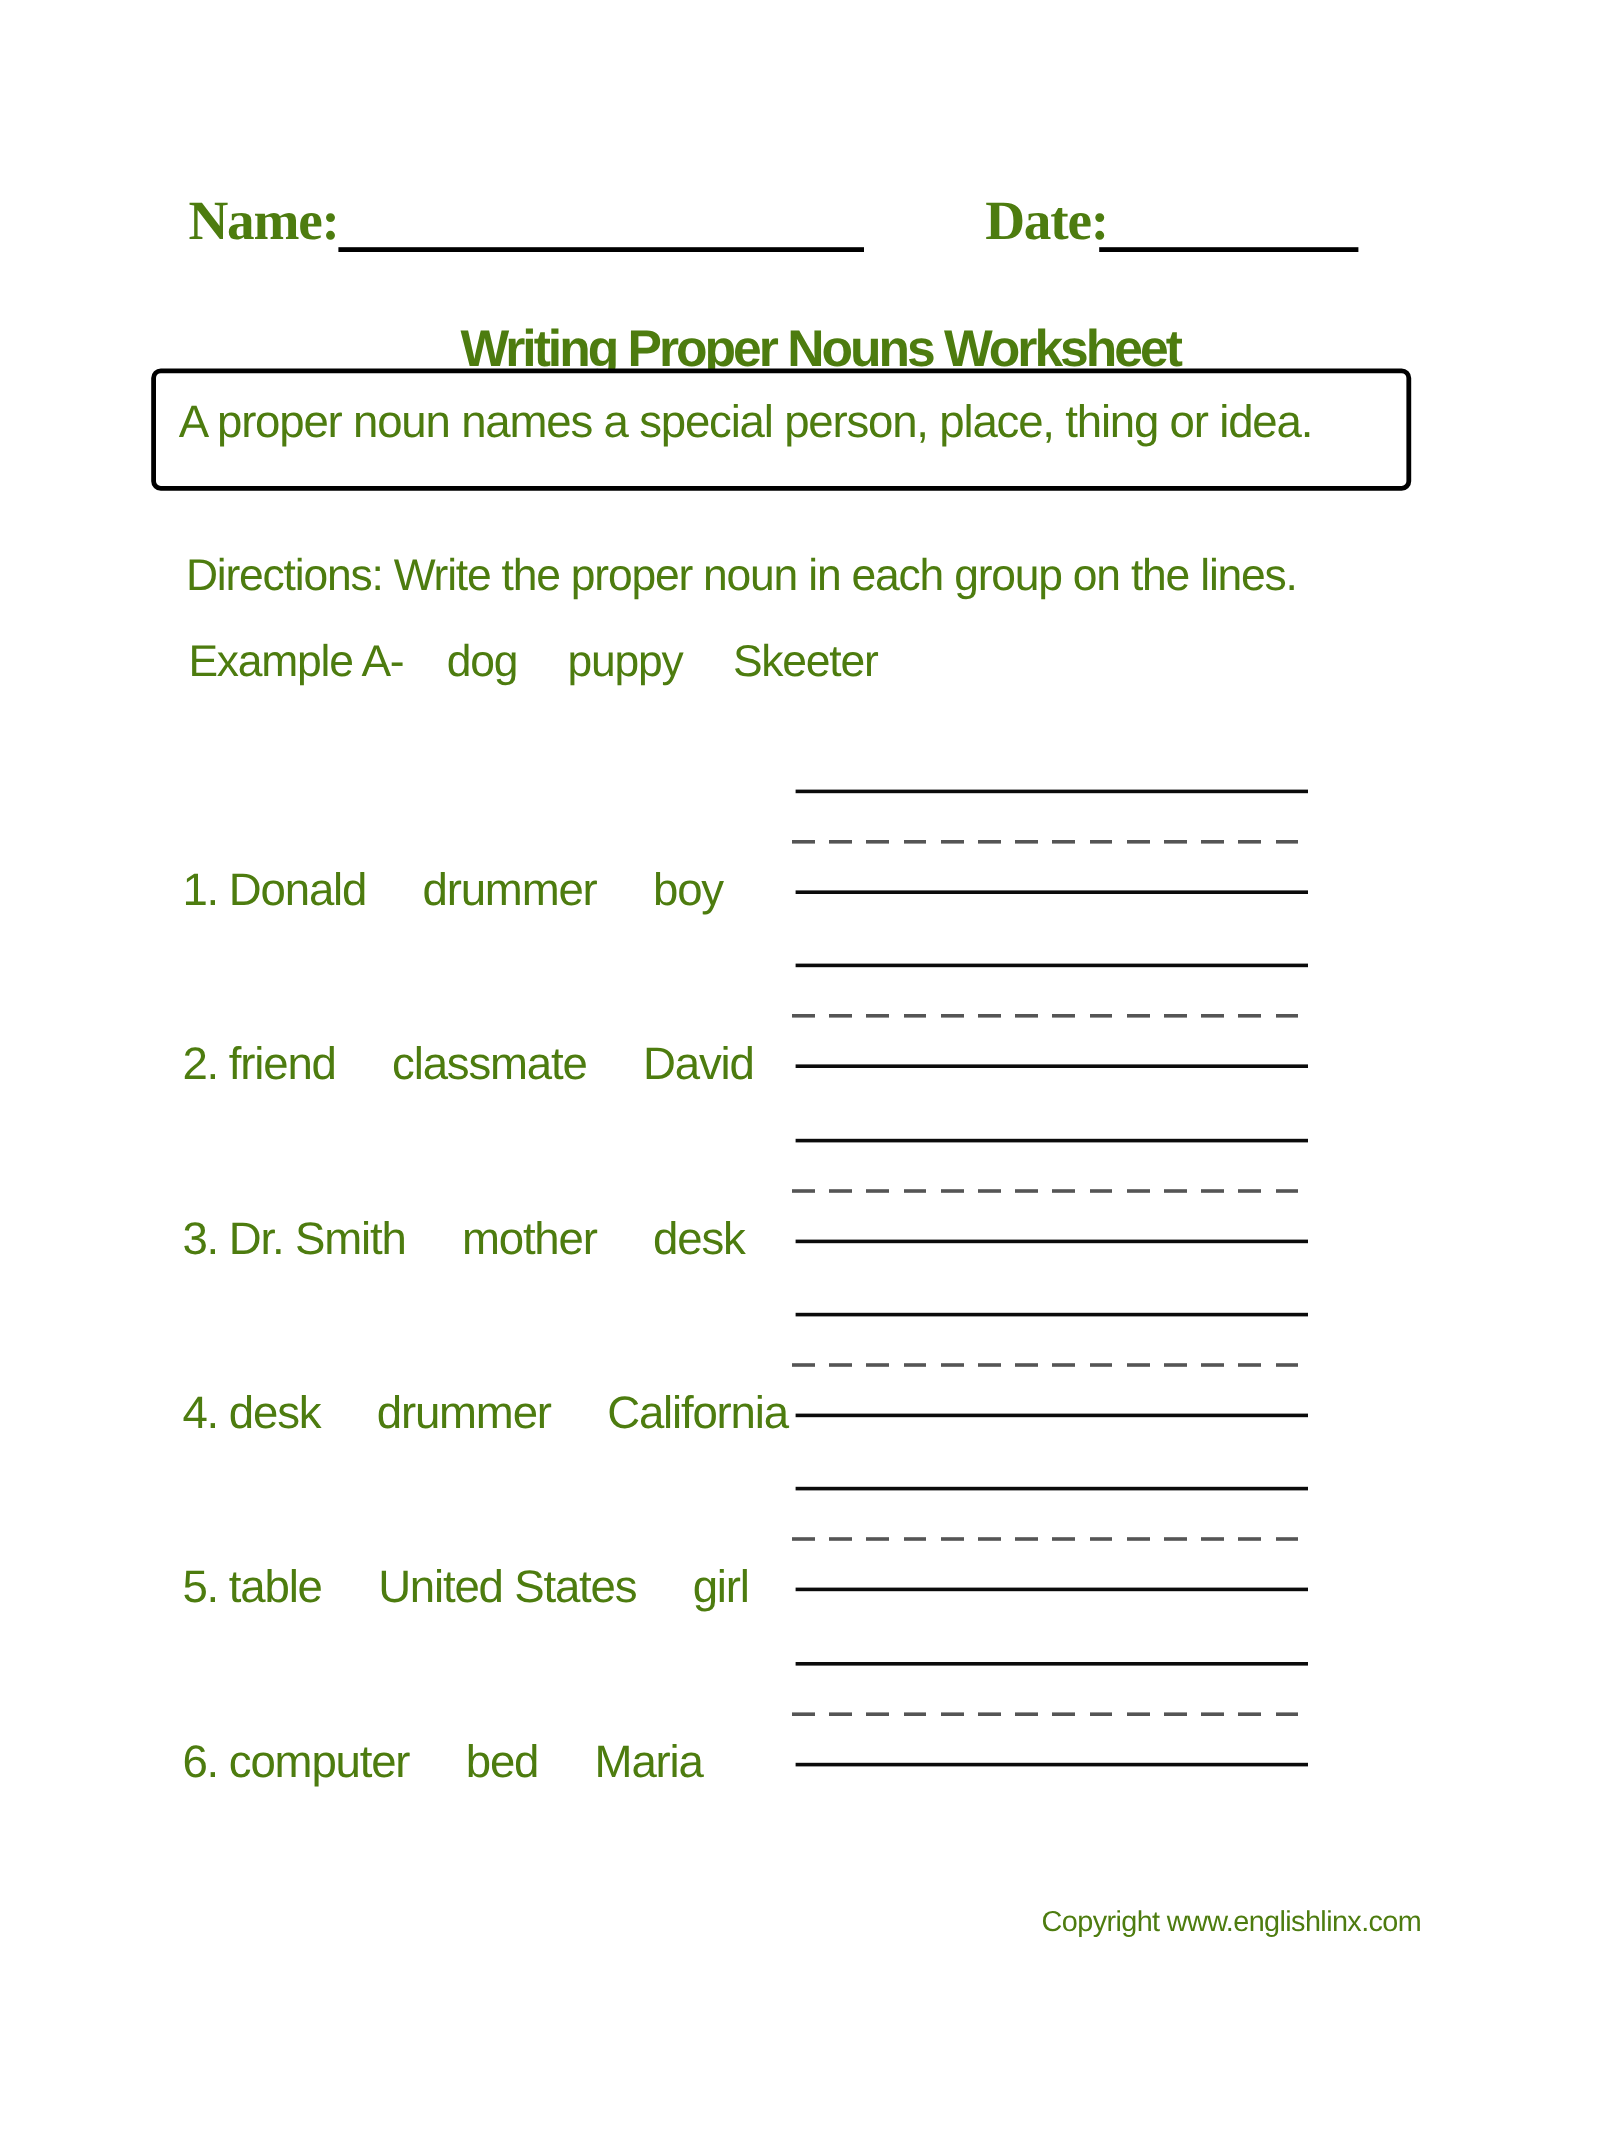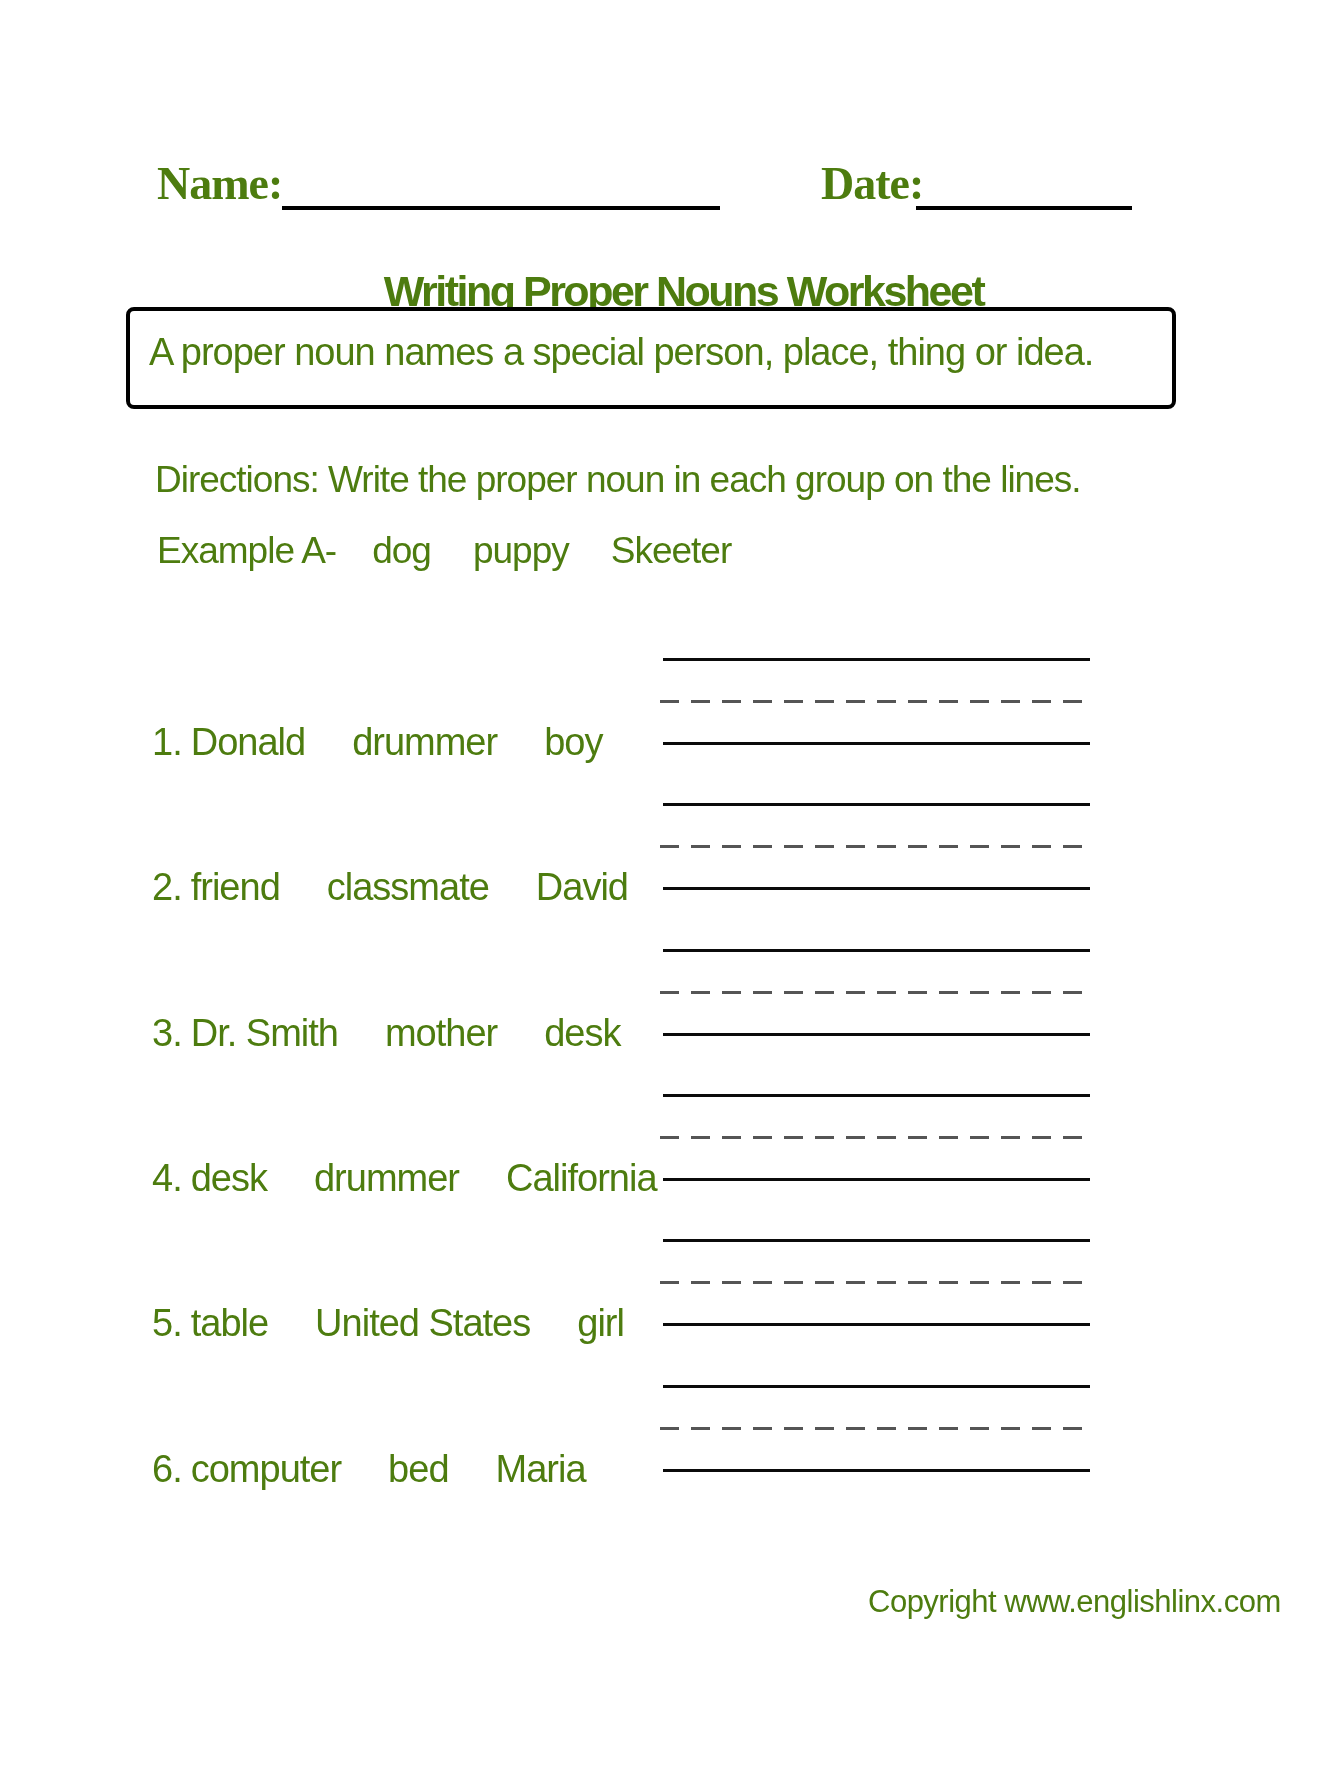--- a/index.html
+++ b/index.html
@@ -119,21 +119,21 @@
     width:430px;
     top:calc(var(--y) - 42px);
     background:repeating-linear-gradient(90deg,#555555 0 19px,transparent 19px 31px);
   }
   
   .copyright{
     position:absolute;
     left:868px;
     top:1586px;
     margin:0;
-    font-size:31px;
+    font-size:24px;
     line-height:32px;
     letter-spacing:-0.5px;
     white-space:nowrap;
   }
 </style>
 </head>
 <body>
 
 <div id="page">
 

